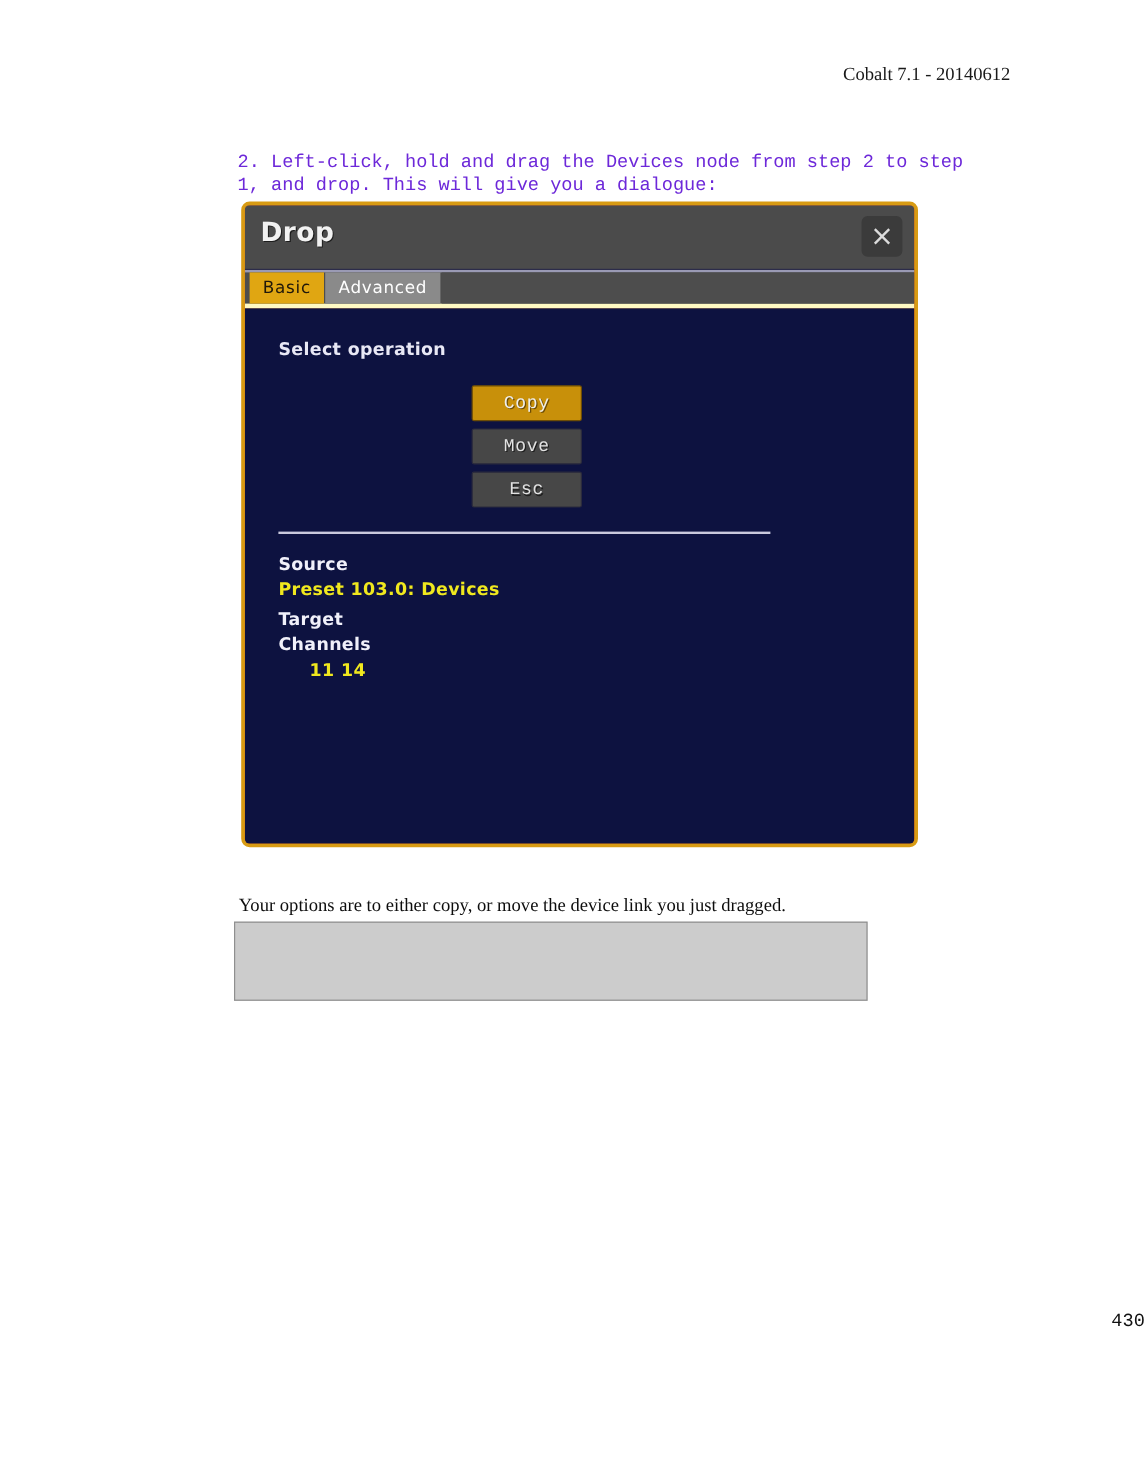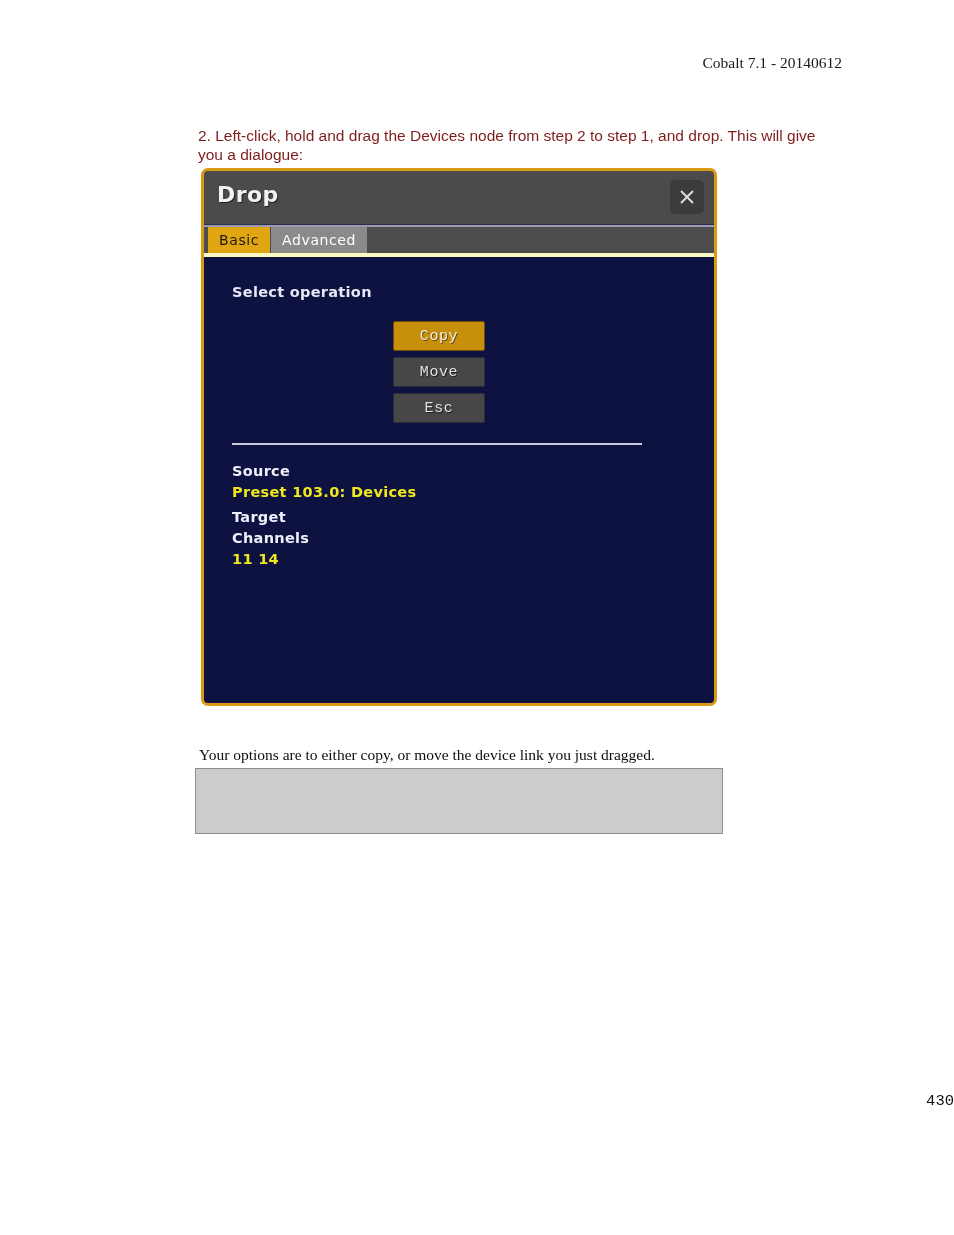--- a/index.html
+++ b/index.html
@@ -26,43 +26,43 @@
     color: #1a1a1a;
     white-space: nowrap;
   }
 
   
   .para-step {
     position: absolute;
     left: 198px;
     top: 110px;
     width: 618px;
-    font-family: Liberation Sans, sans-serif;
+    font-family: Liberation Mono, monospace;
     font-size: 15.5px;
     line-height: 19px;
-    color: #7f1d1d;
+    color: #6d28d9;
   }
 
   .para-caption {
     position: absolute;
     left: 199px;
     top: 729px;
     width: 620px;
     font-family: "Liberation Serif", serif;
     font-size: 15.5px;
     line-height: 19px;
     color: #0d0d0d;
   }
 
   
   .dialog {
     position: absolute;
     left: 201px;
     top: 168px;
-    width: 516px;
+    width: 564px;
     height: 538px;
     border: 3px solid #d89b13;
     border-radius: 7px;
     box-sizing: border-box;
     background: #f97316;
     overflow: hidden;
   }
 
   .dialog-titlebar {
     position: relative;
@@ -207,21 +207,21 @@
     margin-bottom: 5px;
   }
   .info-value {
     font-family: "DejaVu Sans", sans-serif;
     font-weight: bold;
     font-size: 14.5px;
     letter-spacing: 0.3px;
     color: #f0e81e;
     margin-bottom: 9px;
   }
-  .info-value:last-child { margin-bottom: 0; }
+  .info-value:last-child { margin-bottom: 0; margin-left: 26px; }
 
   
   .grey-box {
     position: absolute;
     left: 195px;
     top: 768px;
     width: 528px;
     height: 66px;
     background: #cccccc;
     border: 1px solid #8f8f8f;

